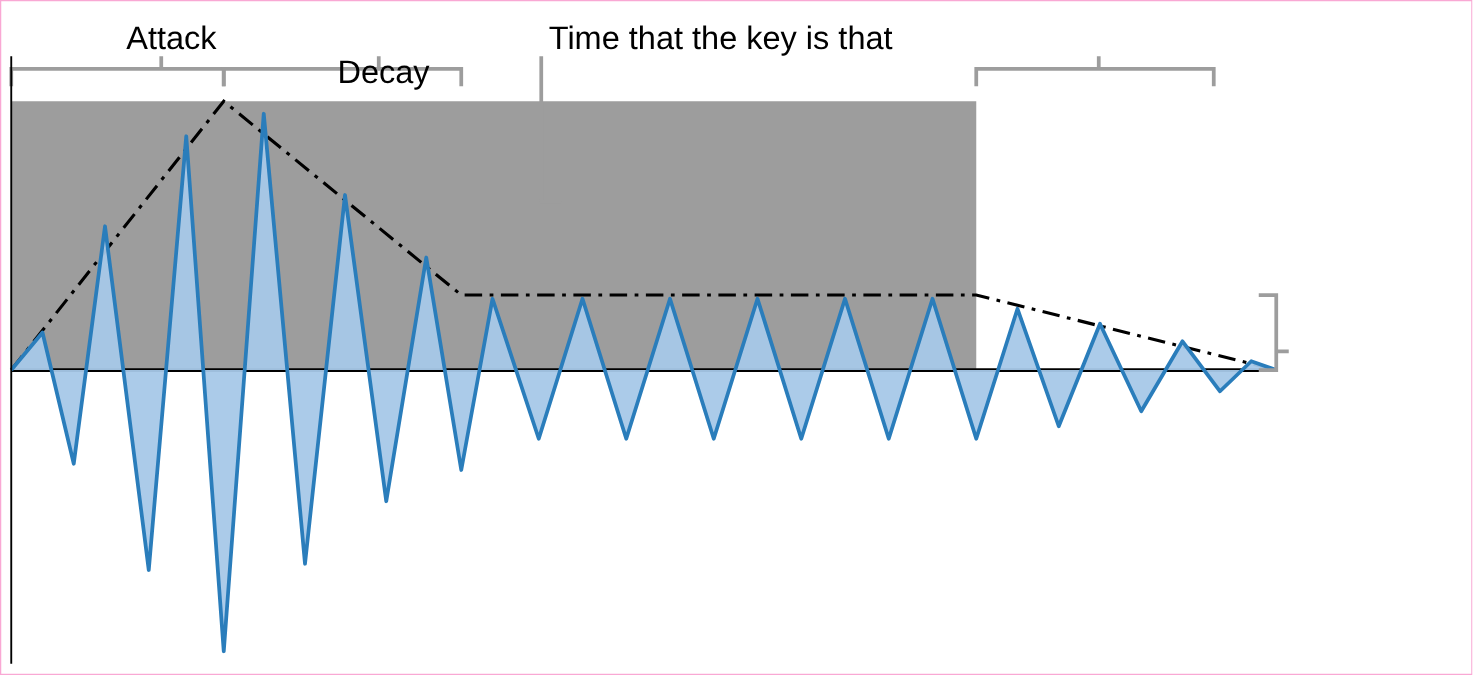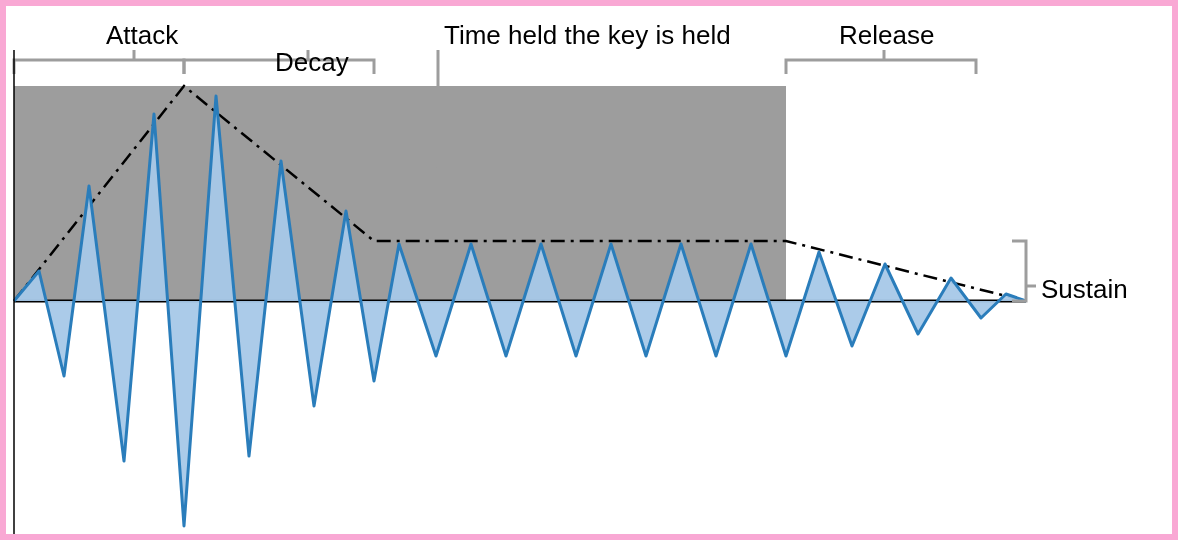--- a/index.html
+++ b/index.html
@@ -4,44 +4,42 @@
 <style>
   html, body {
     margin: 0;
     padding: 0;
     background: #fff;
   }
   .frame {
     box-sizing: border-box;
     width: 1178px;
     height: 540px;
-    border: 6px solid #f9a8d4;
+    border: 1px solid #f9a8d4;
     position: relative;
     background: #fff;
     font-family: "Helvetica Neue", Helvetica, Arial, sans-serif;
     overflow: hidden;
   }
   svg { display: block; }
   .lbl {
     position: absolute;
     font-size: 26px;
     color: #000;
     white-space: nowrap;
   }
 </style>
 </head>
 <body>
 
 <div class="frame">
 
   <div class="lbl" style="left:100px; top:14px;">Attack</div>
   <div class="lbl" style="left:269px; top:14px;margin-top:27px;">Decay</div>
-  <div class="lbl" style="left:438px; top:14px;">Time held the key is held</div>
-  <div class="lbl" style="left:833px; top:14px;">Release</div>
-  <div class="lbl" style="left:1035px; top:268px;">Sustain</div>
+  <div class="lbl" style="left:438px; top:14px;">Time that the key is that</div>
 
   <svg width="1174" height="536" viewBox="0 0 1174 536">
 
     <rect x="8" y="80" width="772" height="215" fill="#9d9d9d"></rect>
 
     <line x1="8" y1="295" x2="1020" y2="295" stroke="#000" stroke-width="3"></line>
 
     <polyline points="8,295 178,80 368,235 780,235 1020,295" fill="none" stroke="#000" stroke-width="2.5" stroke-dasharray="14 6 3 6"></polyline>
 
     <path fill="#a7c8e8" fill-opacity="0.95" stroke="none" d="M 8 295

